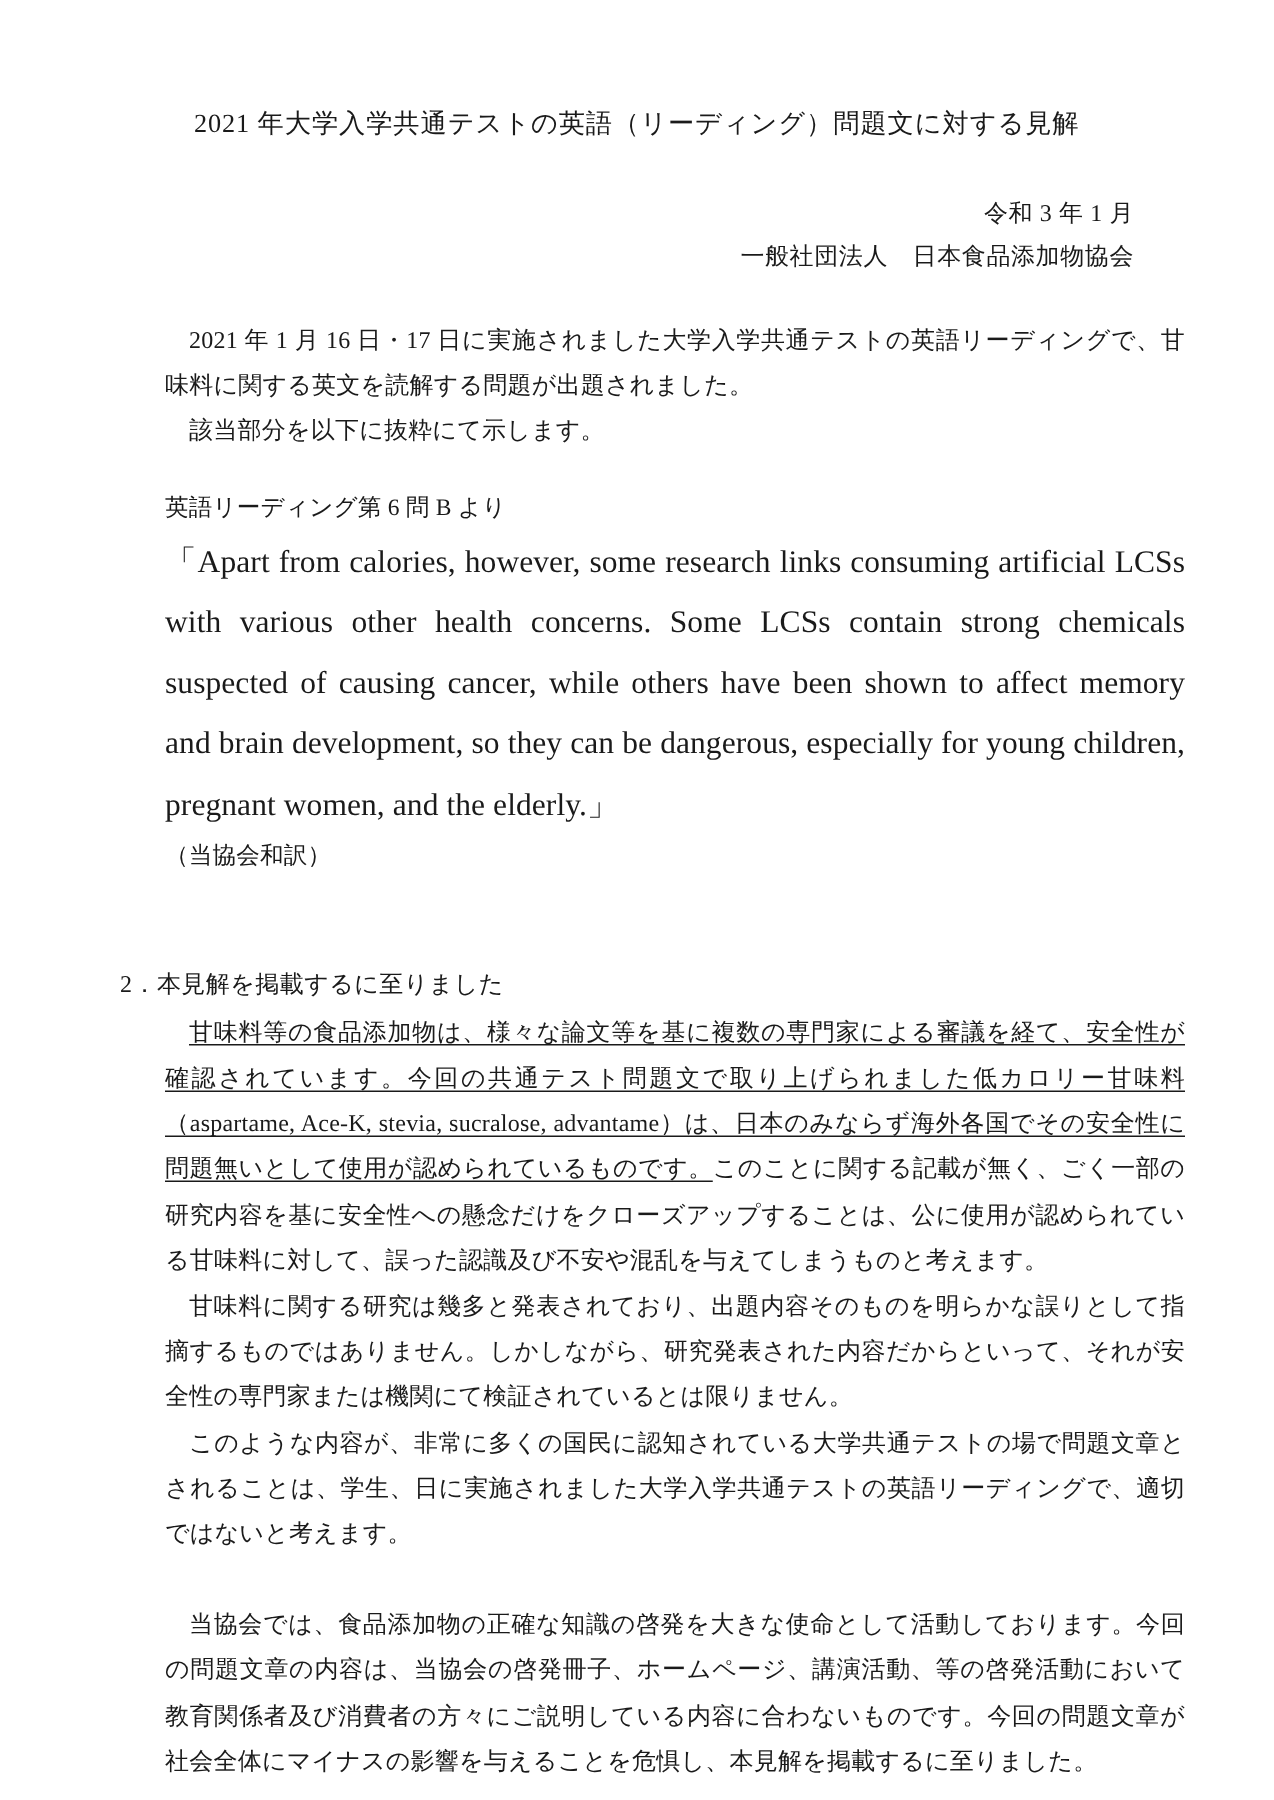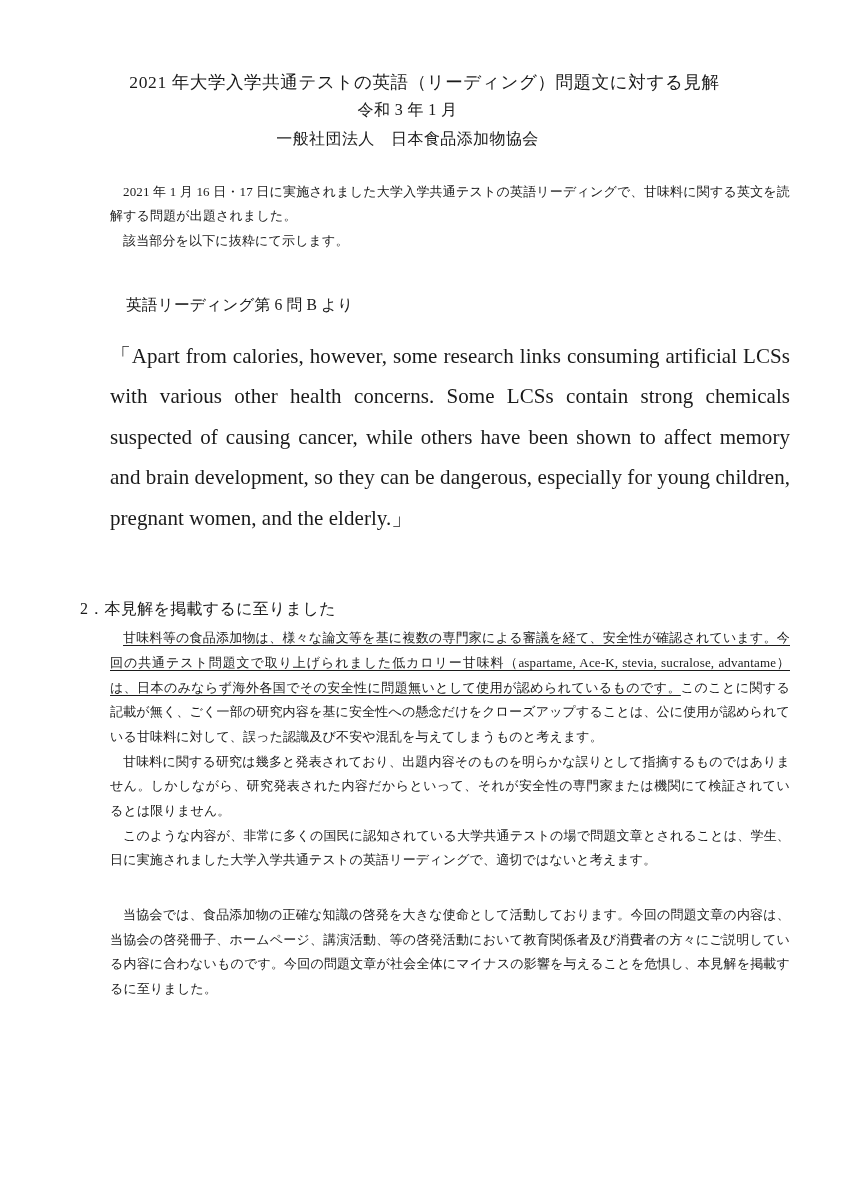--- a/index.html
+++ b/index.html
@@ -29,21 +29,22 @@
     font-size: 17.5px;
     letter-spacing: 0.6px;
     margin: 0;
     padding-top: 70px;
     font-weight: normal;
     line-height: 1.4;
   }
 
   
   .header-block {
-    text-align: center;
+    margin-top: 33px;
+    text-align: right;
     padding-right: 34px;
     font-size: 16px;
     line-height: 1.85;
     letter-spacing: 0.4px;
   }
   .header-line { display: block; white-space: pre; }
 
   
   .section {
     margin-top: 26px;
@@ -56,42 +57,42 @@
     font-weight: normal;
     white-space: pre;
     line-height: 1.88;
   }
   .body-block {
     padding-left: 51px;
     padding-right: 0;
   }
   p.para {
     margin: 0;
-    font-size: 13px;
+    font-size: 16px;
     line-height: 1.9;
     text-align: justify;
     text-justify: inter-character;
     text-indent: 1em;
     letter-spacing: 0.15px;
   }
   p.para.no-indent { text-indent: 0; }
   p.para.en {
     font-size: 21px;
     line-height: 1.93;
     letter-spacing: 0.05px;
     text-indent: 0;
     text-justify: inter-word;
   }
   .u {
     text-decoration: underline;
     text-decoration-thickness: 1px;
     text-underline-offset: 3px;
   }
   .label-line {
-    margin: 16px;
+    margin: 0;
     font-size: 15.7px;
     line-height: 1.9;
     letter-spacing: 0.15px;
     text-indent: 0;
   }
   .gap-md { height: 20px; }
   .gap-lg { height: 30px; }
   .quote-block { margin-top: 0; }
 </style>
 </head>
@@ -110,20 +111,21 @@
 
     <div class="body-block">
       <p class="para">2021 年 1 月 16 日・17 日に実施されました大学入学共通テストの英語リーディングで、甘味料に関する英文を読解する問題が出題されました。</p>
       <p class="para">該当部分を以下に抜粋にて示します。</p>
 
       <div class="gap-md"></div>
 
       <div class="quote-block">
         <p class="label-line">英語リーディング第 6 問 B より</p>
         <p class="para en">「Apart from calories, however, some research links consuming artificial LCSs with various other health concerns. Some LCSs contain strong chemicals suspected of causing cancer, while others have been shown to affect memory and brain development, so they can be dangerous, especially for young children, pregnant women, and the elderly.」</p>
+        <p class="label-line">（当協会和訳）</p>
       </div>
 
       <div class="gap-lg"></div>
 
     </div>
   </div>
 
   <div class="section">
     <div class="section-heading"><span>2．</span><span>本見解を掲載するに至りました</span></div>
 

